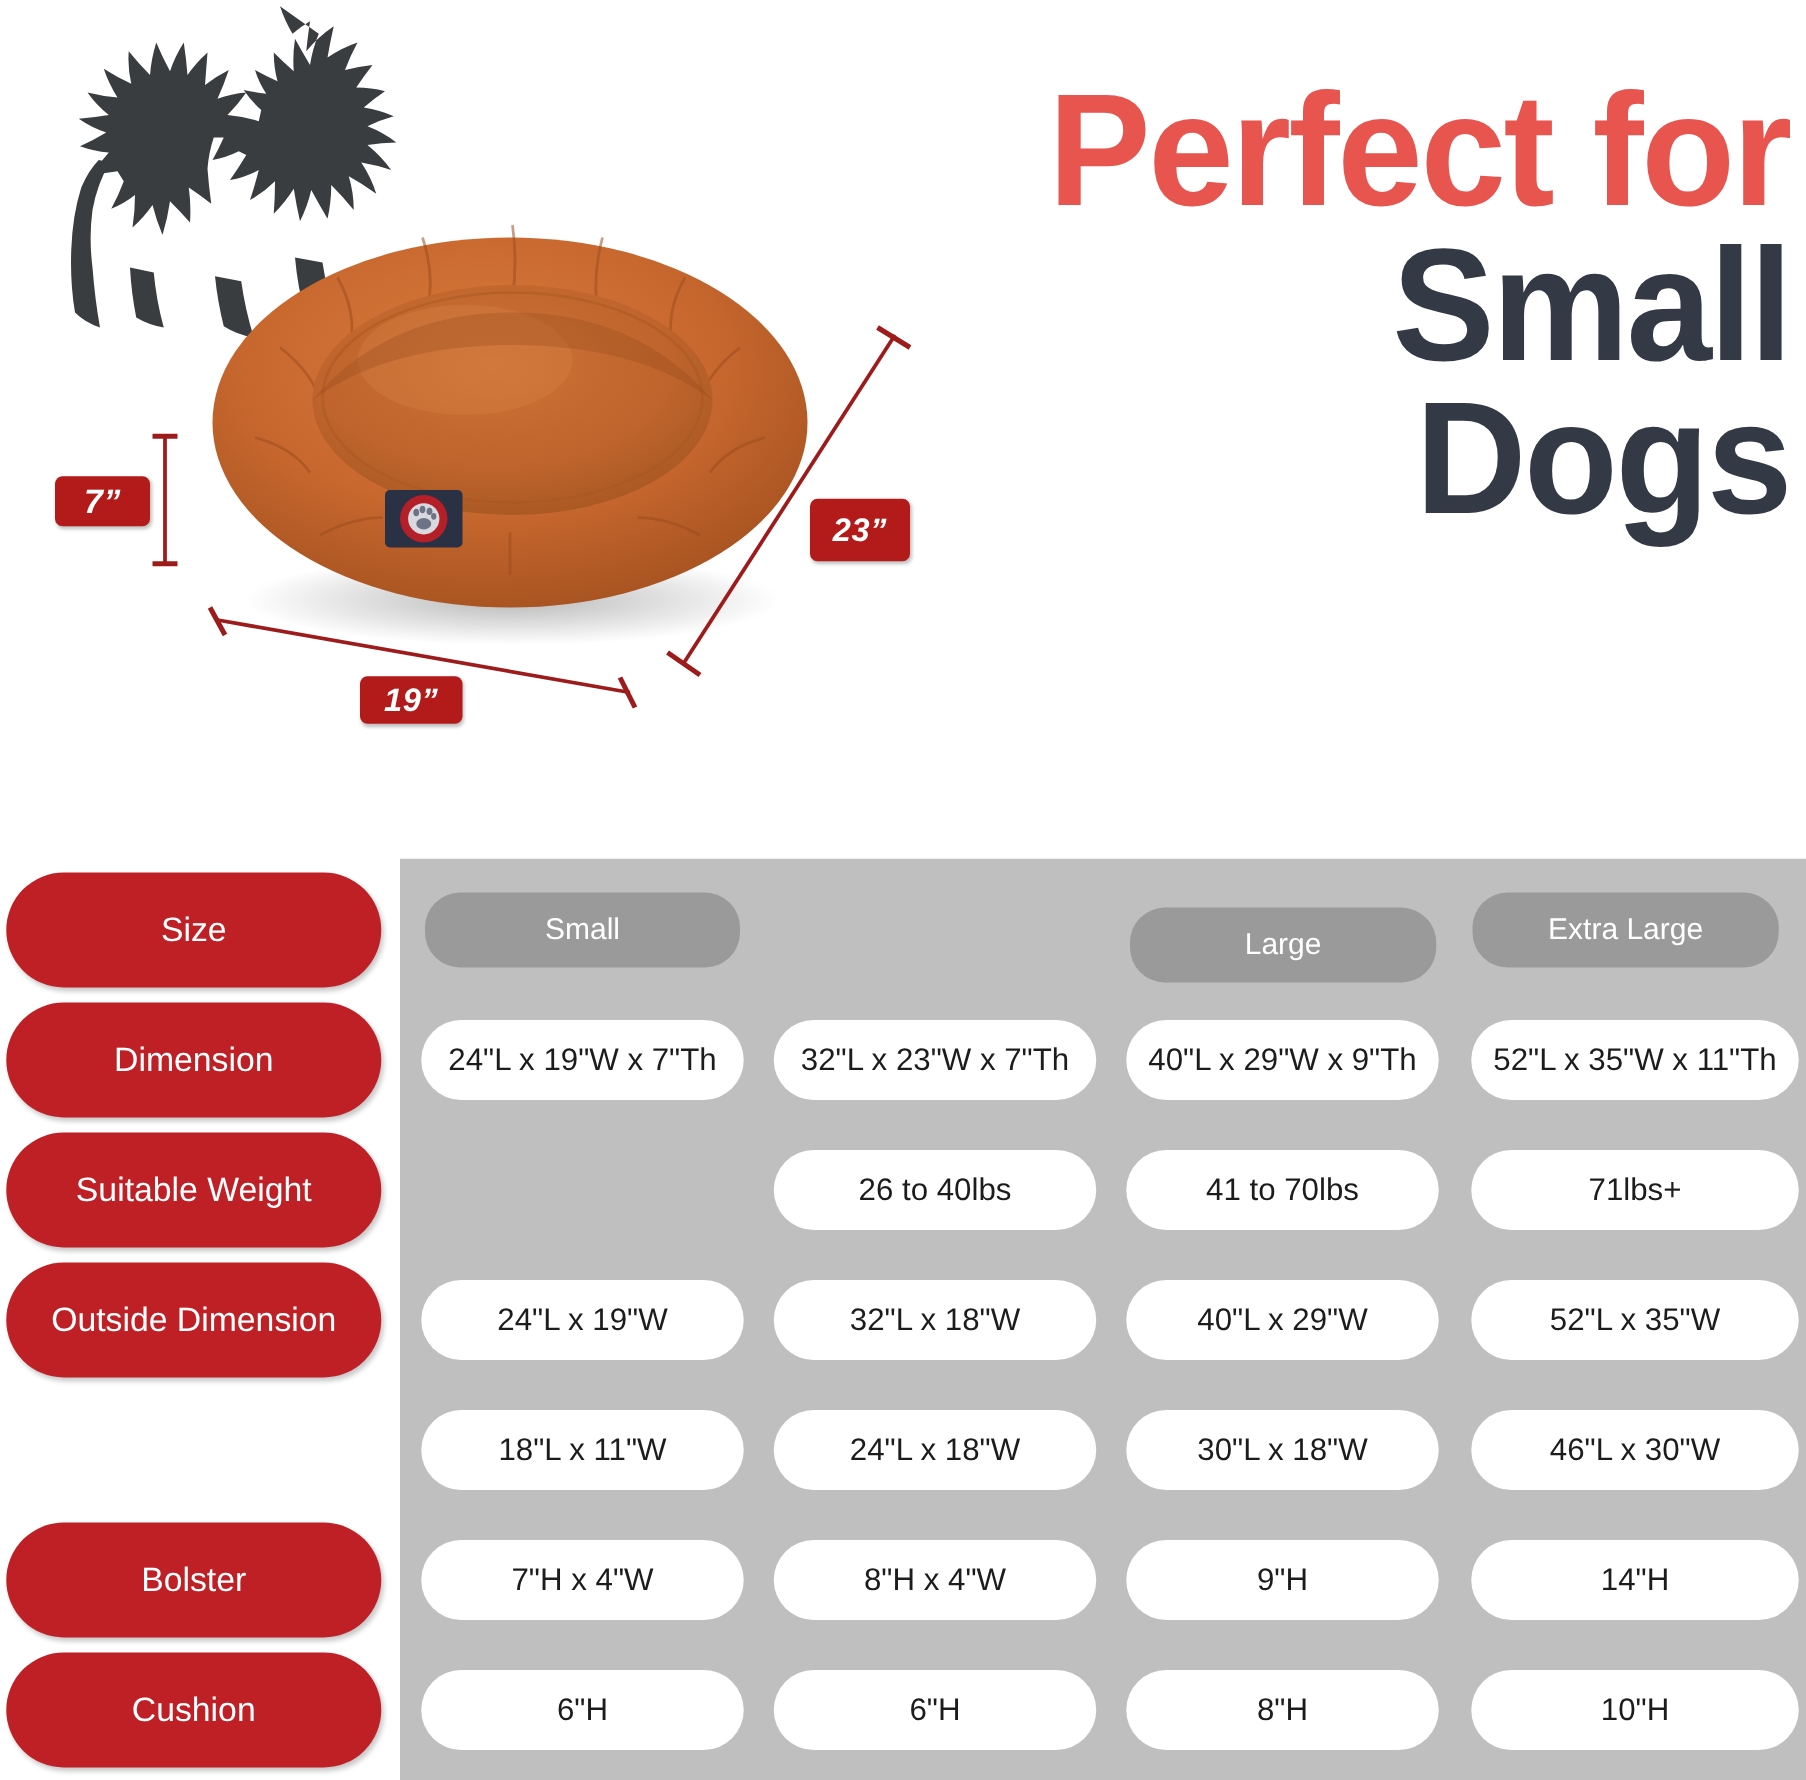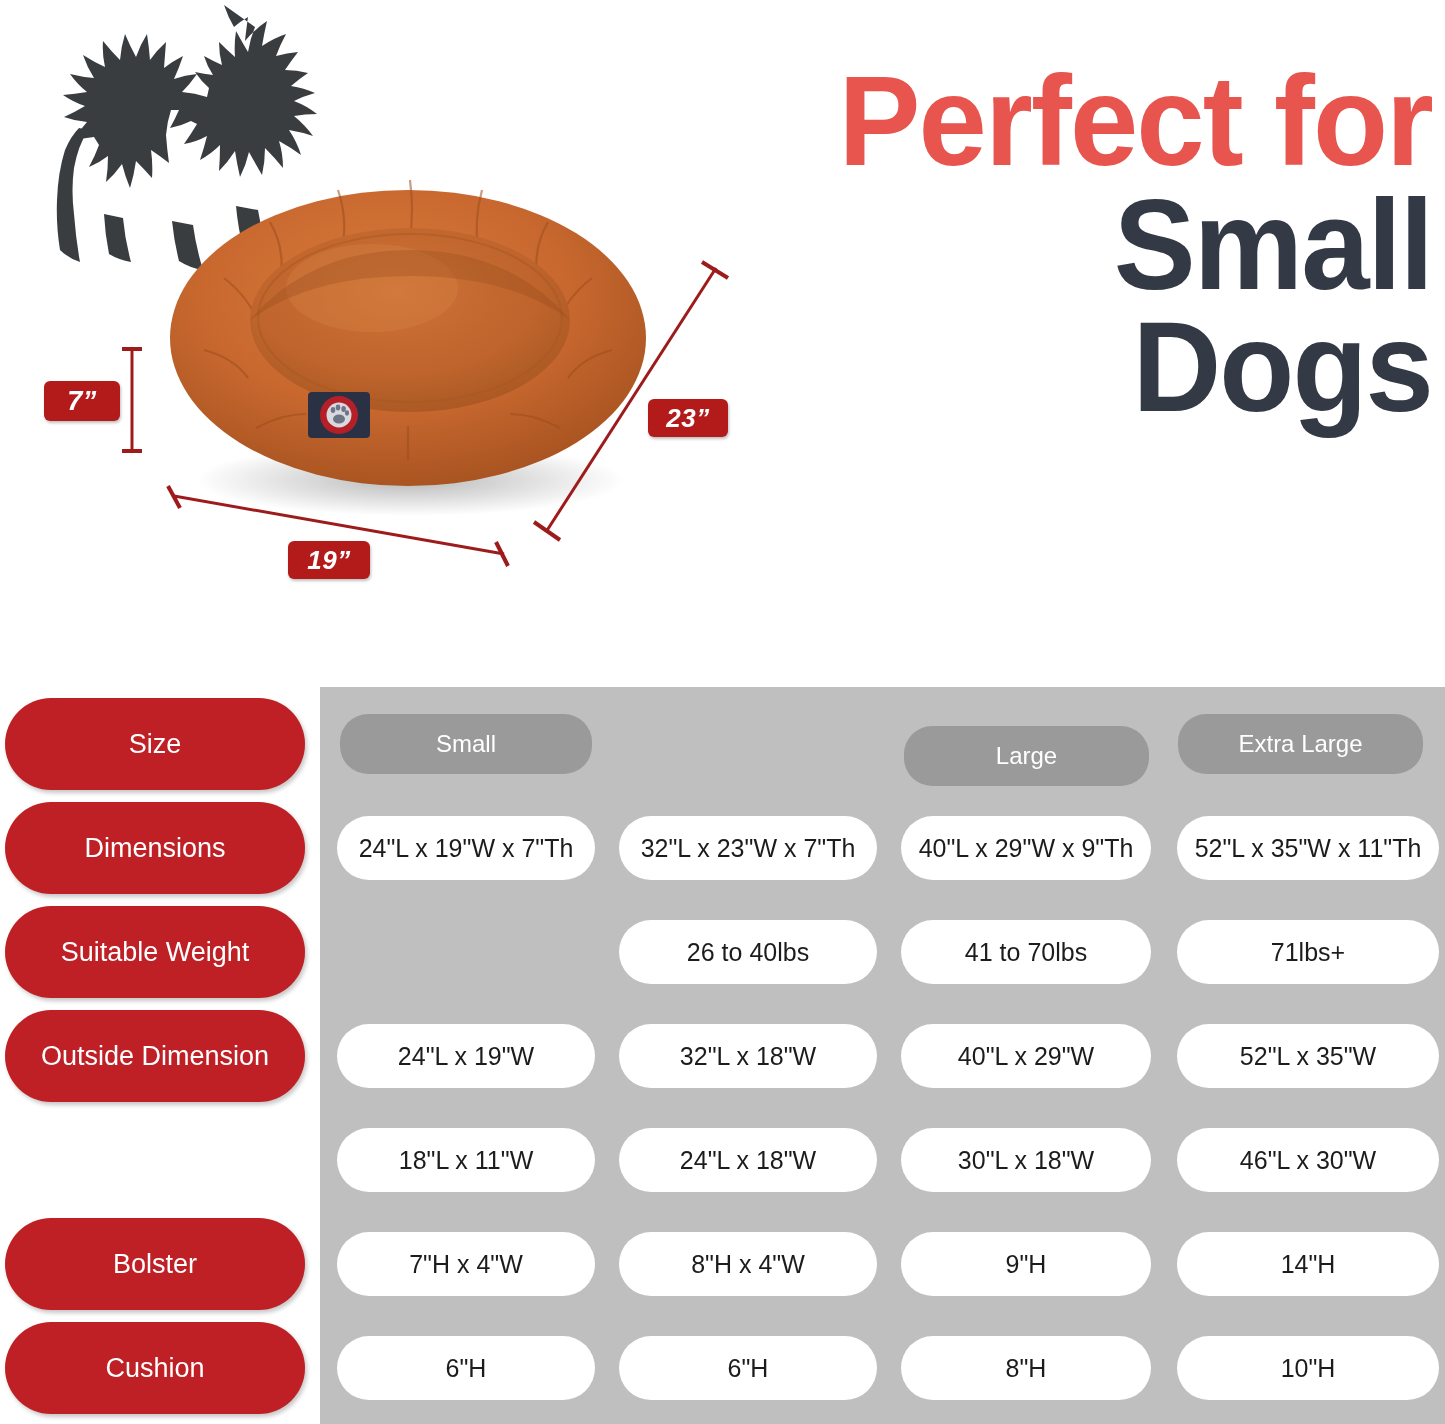--- a/index.html
+++ b/index.html
@@ -31,21 +31,21 @@
     color:#ffffff;
     font-weight:bold;
     font-style:italic;
     border-radius:6px;
     display:flex;align-items:center;justify-content:center;
     box-shadow:1px 2px 3px rgba(0,0,0,.25);
     letter-spacing:.5px;
   }
   #dim-7{left:44px;top:381px;width:76px;height:40px;font-size:27px;}
   #dim-19{left:288px;top:541px;width:82px;height:38px;font-size:26px;}
-  #dim-23{left:648px;top:399px;width:80px;height:38px;font-size:26px;}
+  #dim-23{left:648px;top:399px;width:80px;height:50px;font-size:26px;}
 
   
   .headline{position:absolute;left:760px;top:62px;width:700px;text-align:right;}
   .hl-line{
     font-family:"Liberation Sans Narrow","Liberation Sans",sans-serif;
     font-weight:bold;
     line-height:.92;
     letter-spacing:-2px;
     white-space:nowrap;
     transform:scaleX(.96);
@@ -227,21 +227,21 @@
       <div class="hl-line hl-2">Small</div>
       <div class="hl-line hl-3">Dogs</div>
     </div>
   </div>
 
   <div id="panel"></div>
 
   <div id="tablearea">
 
     <div class="rowlabel" style="top:11px;">Size</div>
-    <div class="rowlabel" style="top:115px;">Dimensions</div>
+    <div class="rowlabel" style="top:115px;">Dimension</div>
     <div class="rowlabel" style="top:219px;">Suitable Weight</div>
     <div class="rowlabel" style="top:323px;">Outside Dimension</div>
     <div class="rowlabel" style="top:531px;">Bolster</div>
     <div class="rowlabel" style="top:635px;">Cushion</div>
 
     <div class="hcell" style="left:340px;top:27px;width:252px;">Small</div>
     <div class="hcell" style="left:904px;top:27px;width:245px;margin-top:12px;">Large</div>
     <div class="hcell" style="left:1178px;top:27px;width:245px;">Extra Large</div>
 
     <div class="dcell" style="left:337px;top:129px;width:258px;">24"L x 19"W x 7"Th</div>

